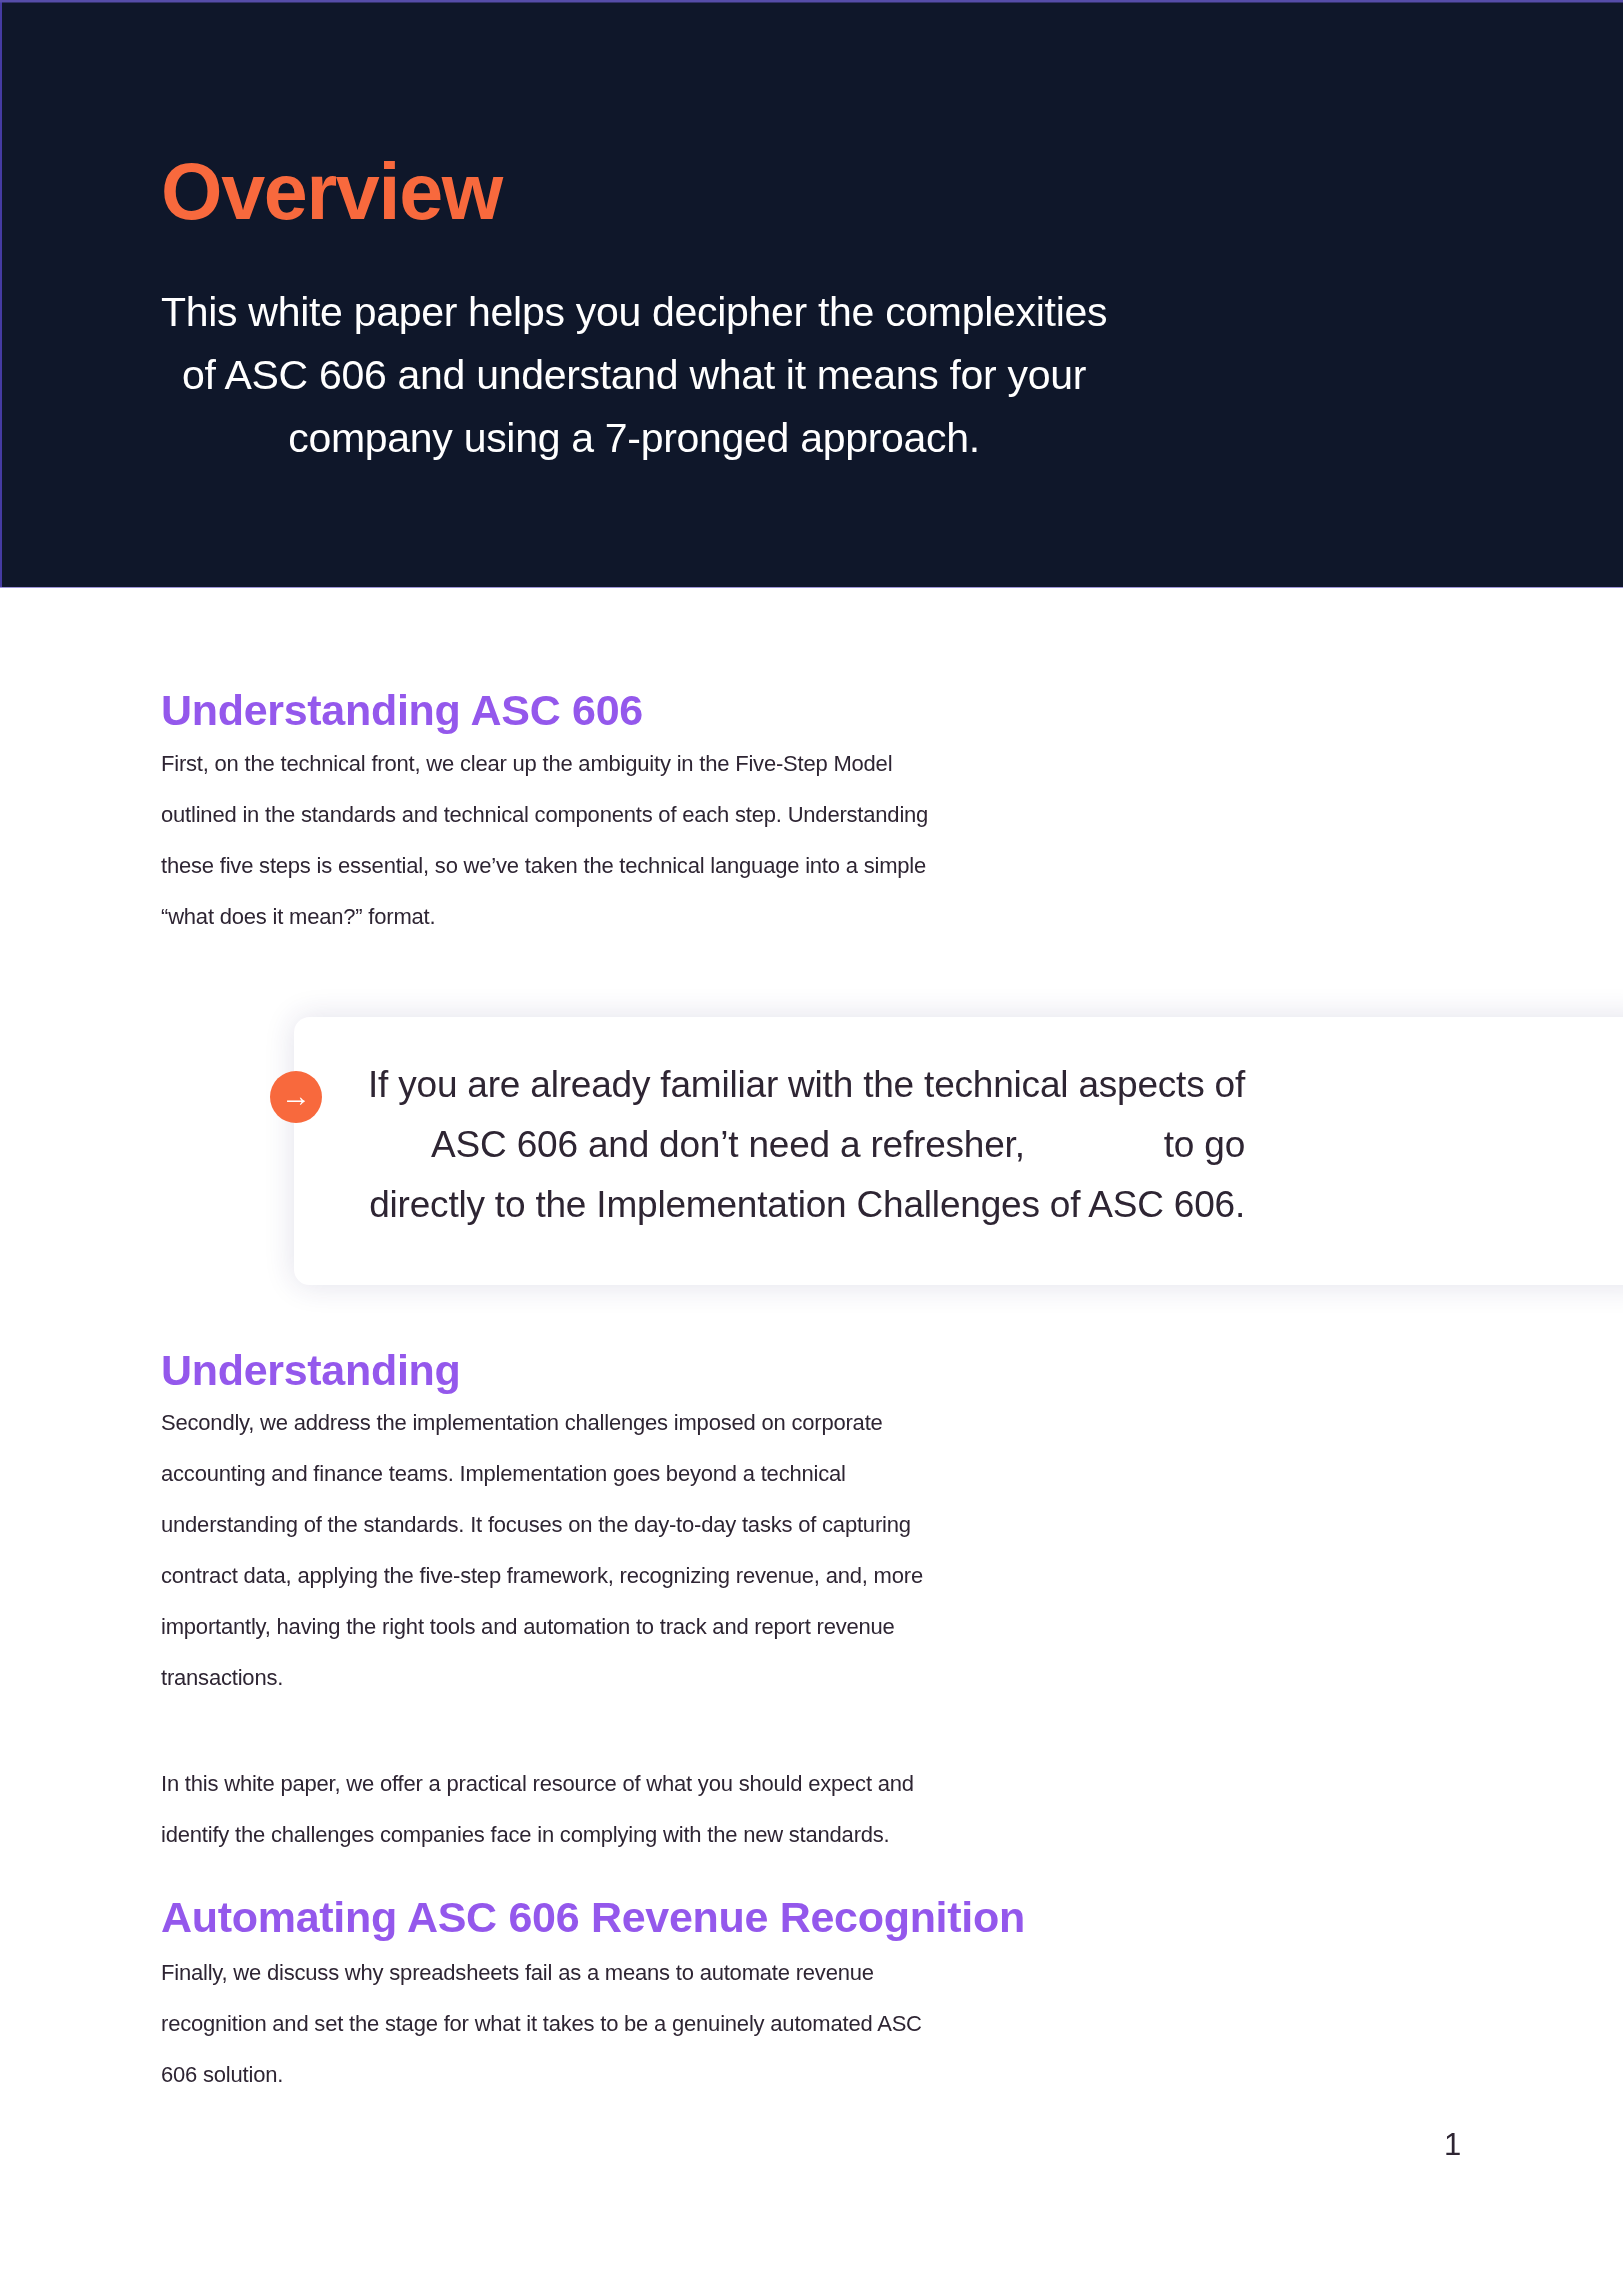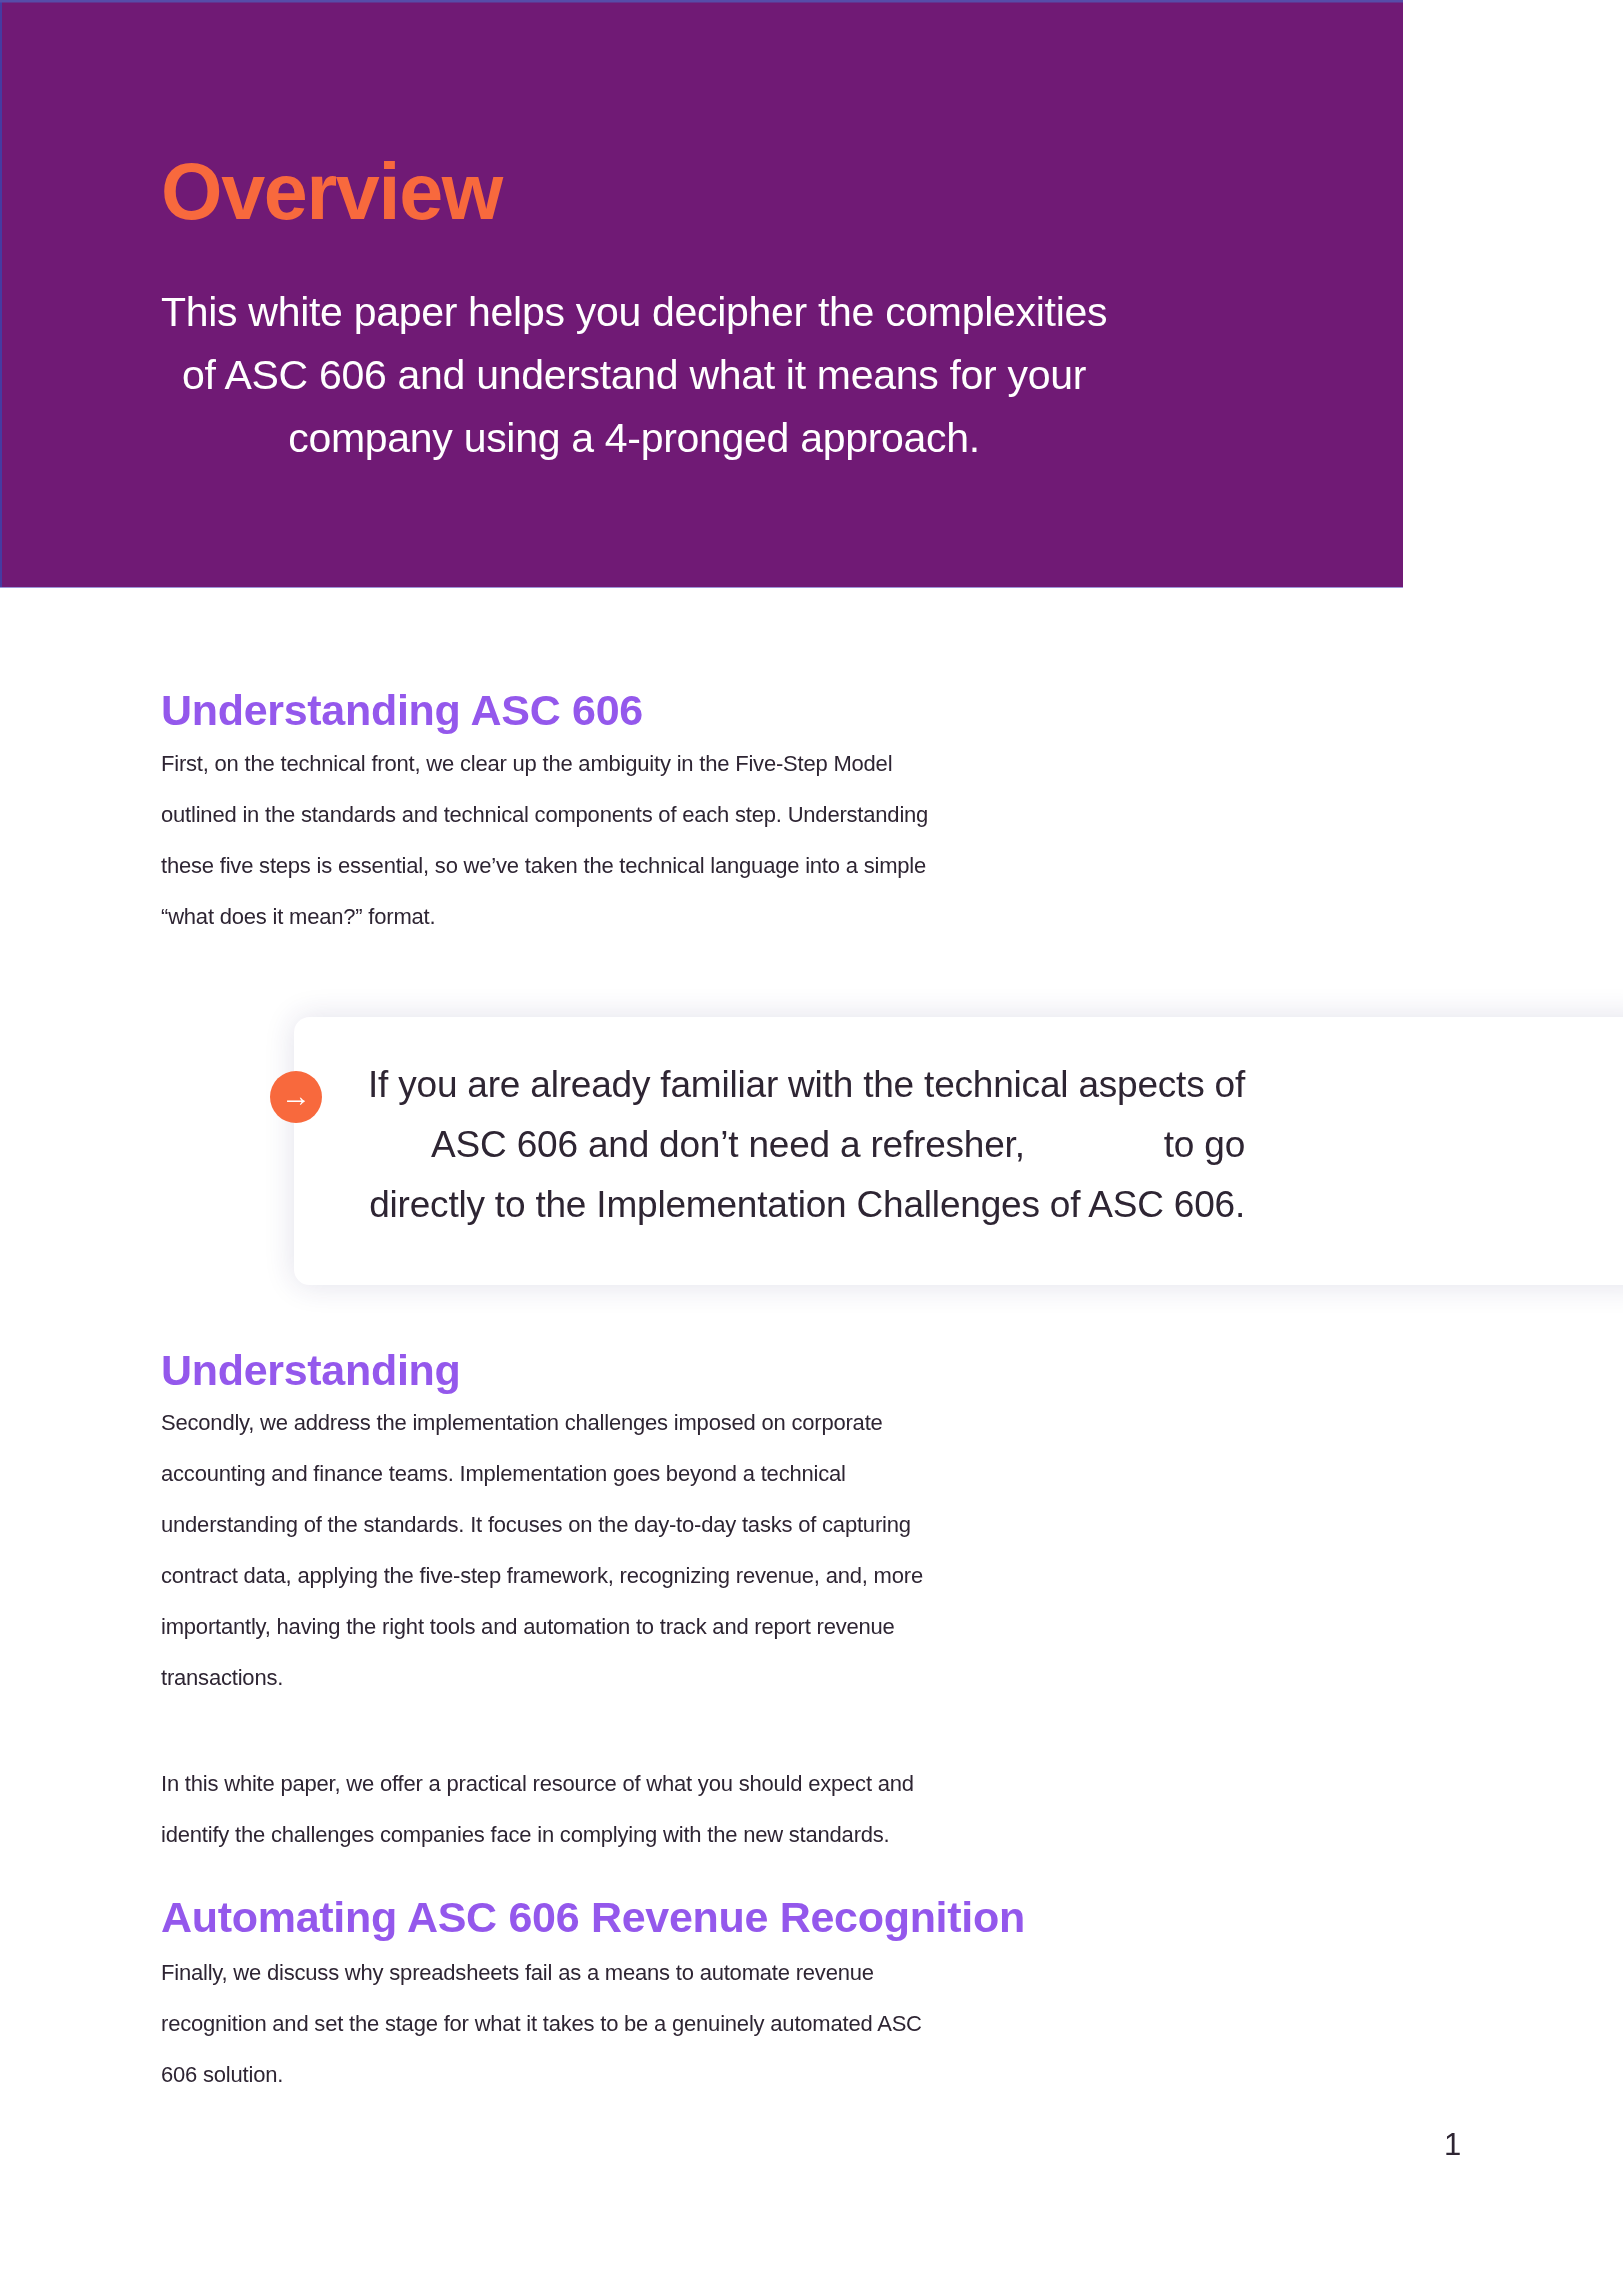--- a/index.html
+++ b/index.html
@@ -9,23 +9,23 @@
     height:2295px;
     background:#ffffff;
     overflow:hidden;
     font-family:"Liberation Sans", sans-serif;
     color:#2E2533;
   }
   
   #header{
     position:absolute;
     left:0; top:0;
-    width:1403px;
+    width:1623px;
     height:587px;
-    background:#701a75;
+    background:#0f172a;
     box-shadow:inset 0 2.6px 0 #564DA9, inset 2px 0 0 #453BA2;
     border-bottom:1.3px solid #9D95D8;
   }
   #page-title{
     position:absolute;
     left:161px;
     top:152px;
     font-size:79px;
     font-weight:700;
     letter-spacing:-1.3px;
@@ -136,21 +136,21 @@
 </head>
 <body>
 
 <div id="page">
 
   <div id="header">
     <div id="page-title">Overview</div>
     <div id="intro">
       <div class="line">This white paper helps you decipher the complexities</div>
       <div class="line">of ASC 606 and understand what it means for your</div>
-      <div class="line">company using a 4-pronged approach.</div>
+      <div class="line">company using a 7-pronged approach.</div>
     </div>
   </div>
 
   <div id="s1-heading" class="section-heading">Understanding ASC 606</div>
   <div id="s1-body" class="para">
     <div class="line">First, on the technical front, we clear up the ambiguity in the Five-Step Model</div>
     <div class="line">outlined in the standards and technical components of each step. Understanding</div>
     <div class="line">these five steps is essential, so we’ve taken the technical language into a simple</div>
     <div class="line">“what does it mean?” format.</div>
   </div>

